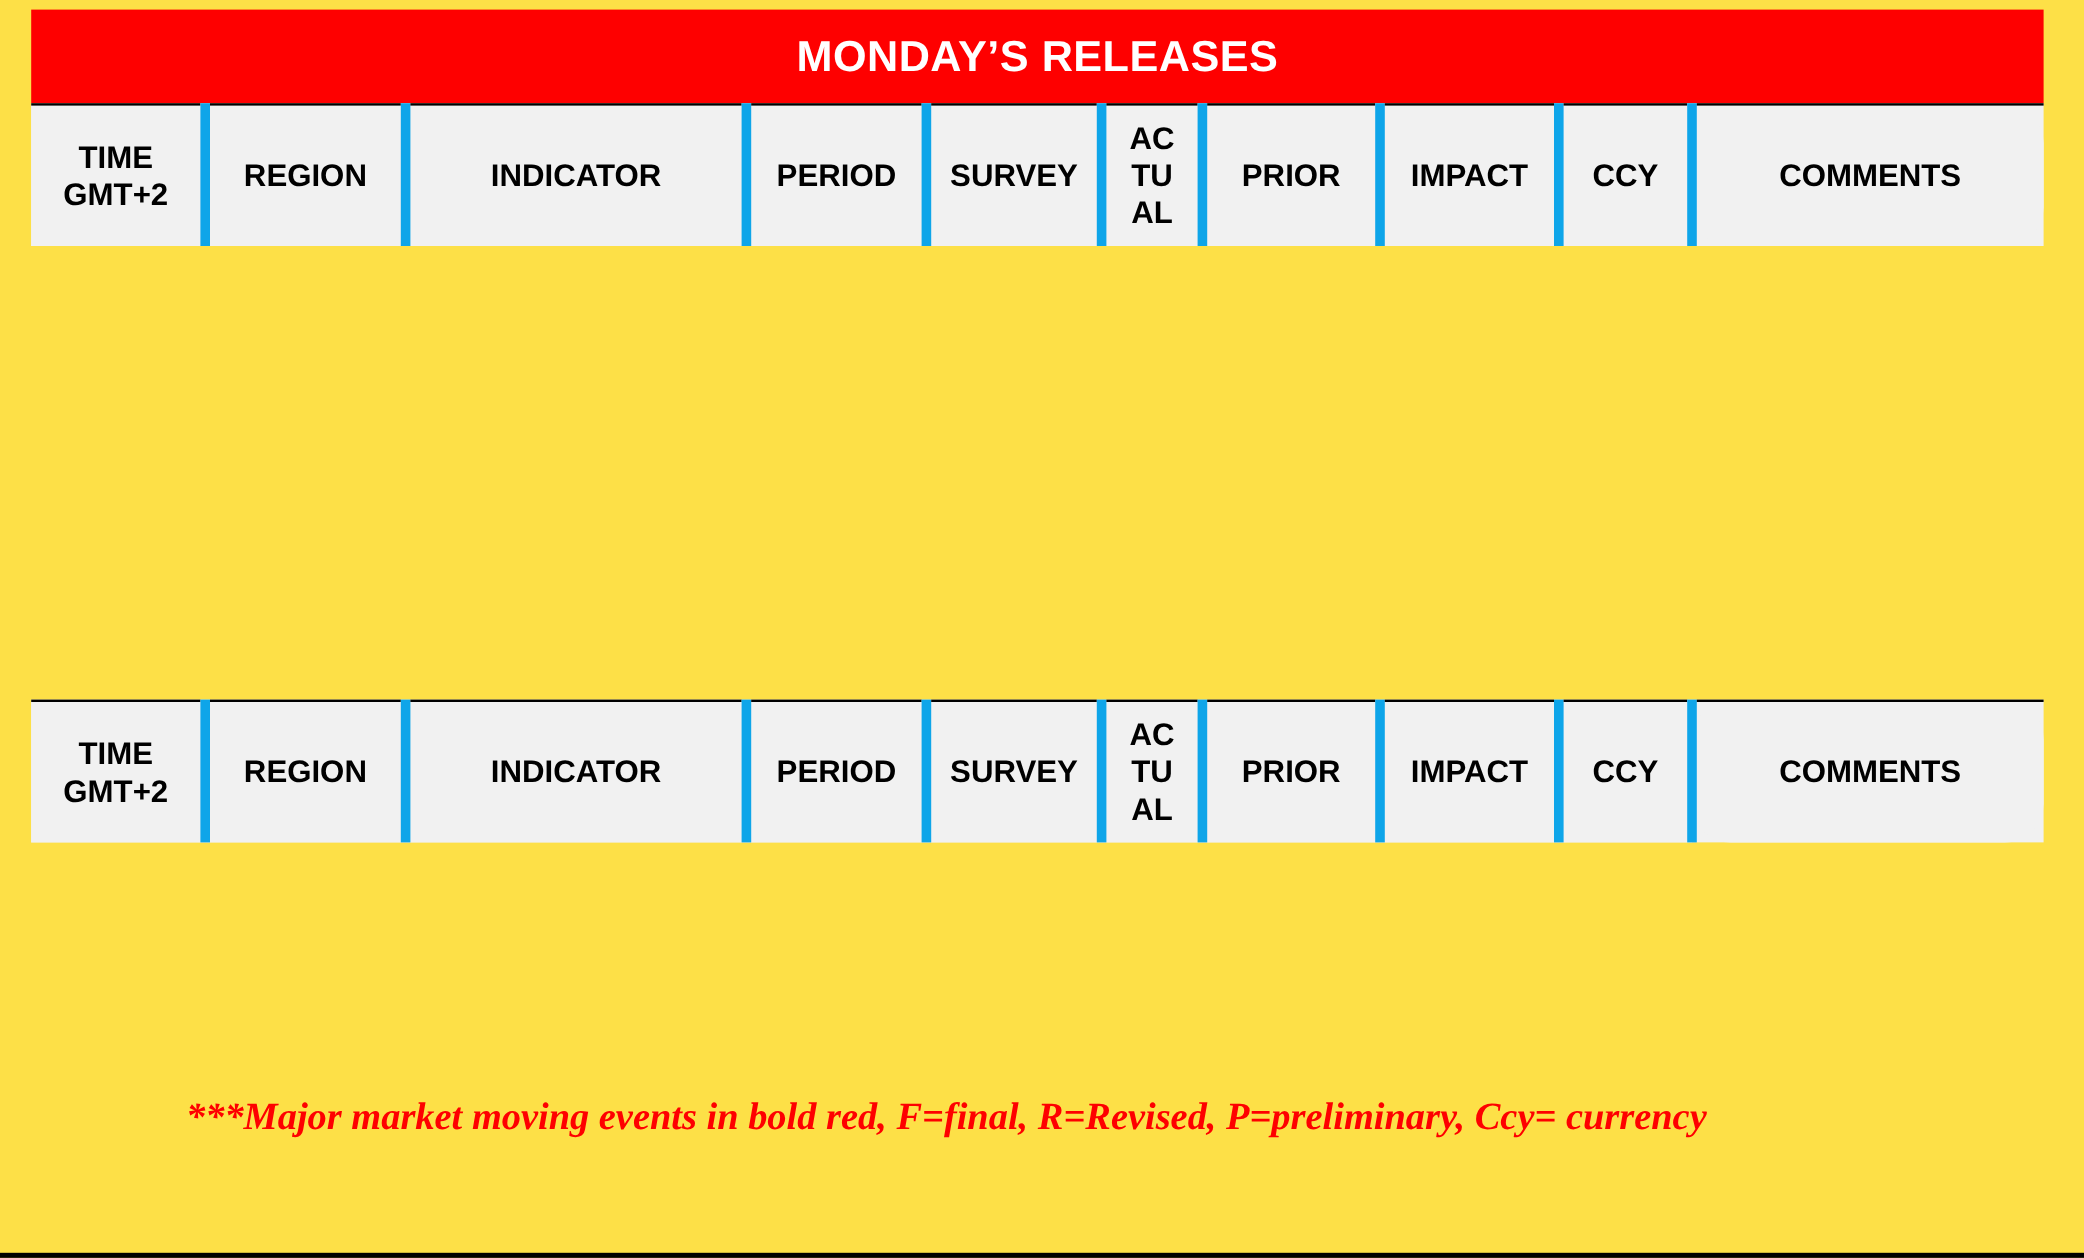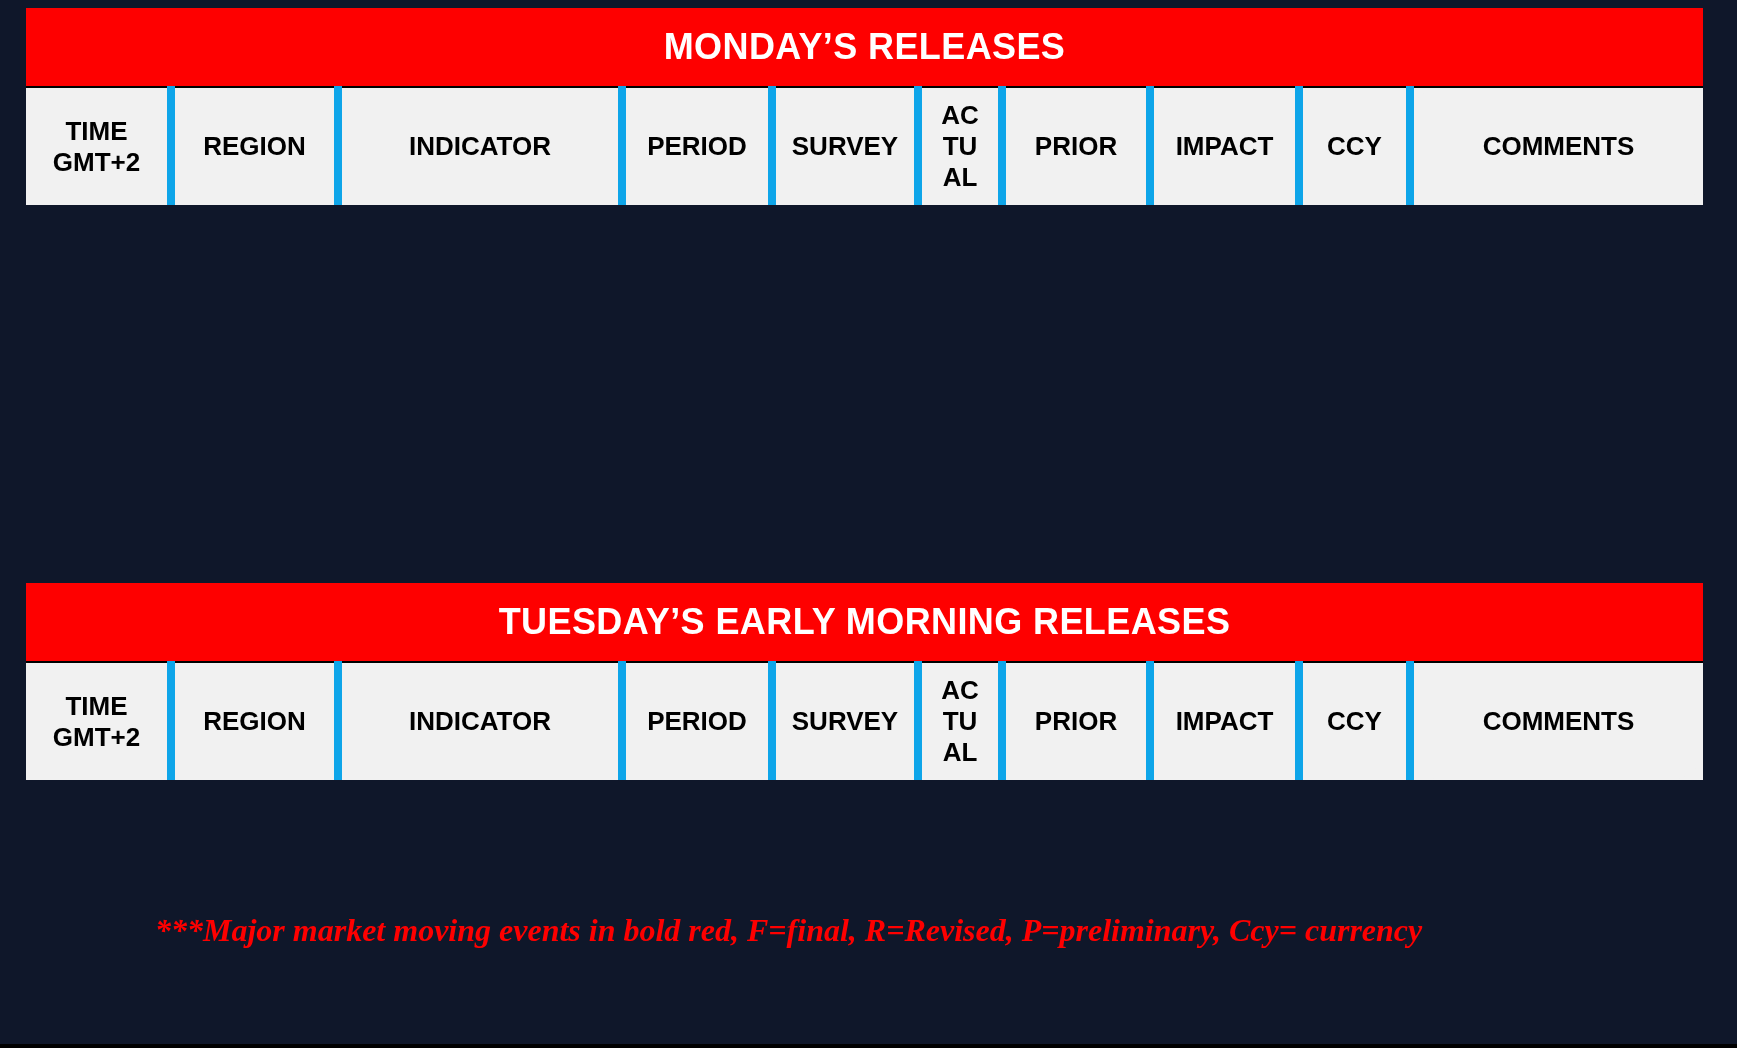--- a/index.html
+++ b/index.html
@@ -15,21 +15,21 @@
     font-family: "Liberation Sans", sans-serif;
     position: relative;
   }
 
   .page {
     position: absolute;
     left: 0;
     top: 0;
     width: 1737px;
     height: 1044px;
-    background: #0f172a;
+    background: #fde047;
   }
 
   
   .release-block {
     position: absolute;
     left: 26px;
     width: 1677px;
   }
 
   #block-monday  { top: 8px; }
@@ -153,23 +153,20 @@
           <th>CCY</th>
           <th>COMMENTS</th>
         </tr>
       </thead>
       <tbody></tbody>
     </table>
   </section>
 
   <section class="release-block" id="block-tuesday">
 
-    <div class="banner">
-      <span class="banner-title">TUESDAY’S EARLY MORNING RELEASES</span>
-    </div>
 
     <table class="release-table">
       <colgroup>
         <col class="col-time">
           <col class="col-region">
           <col class="col-ind">
         <col class="col-period">
           <col class="col-survey">
           <col class="col-actual">
         <col class="col-prior">

